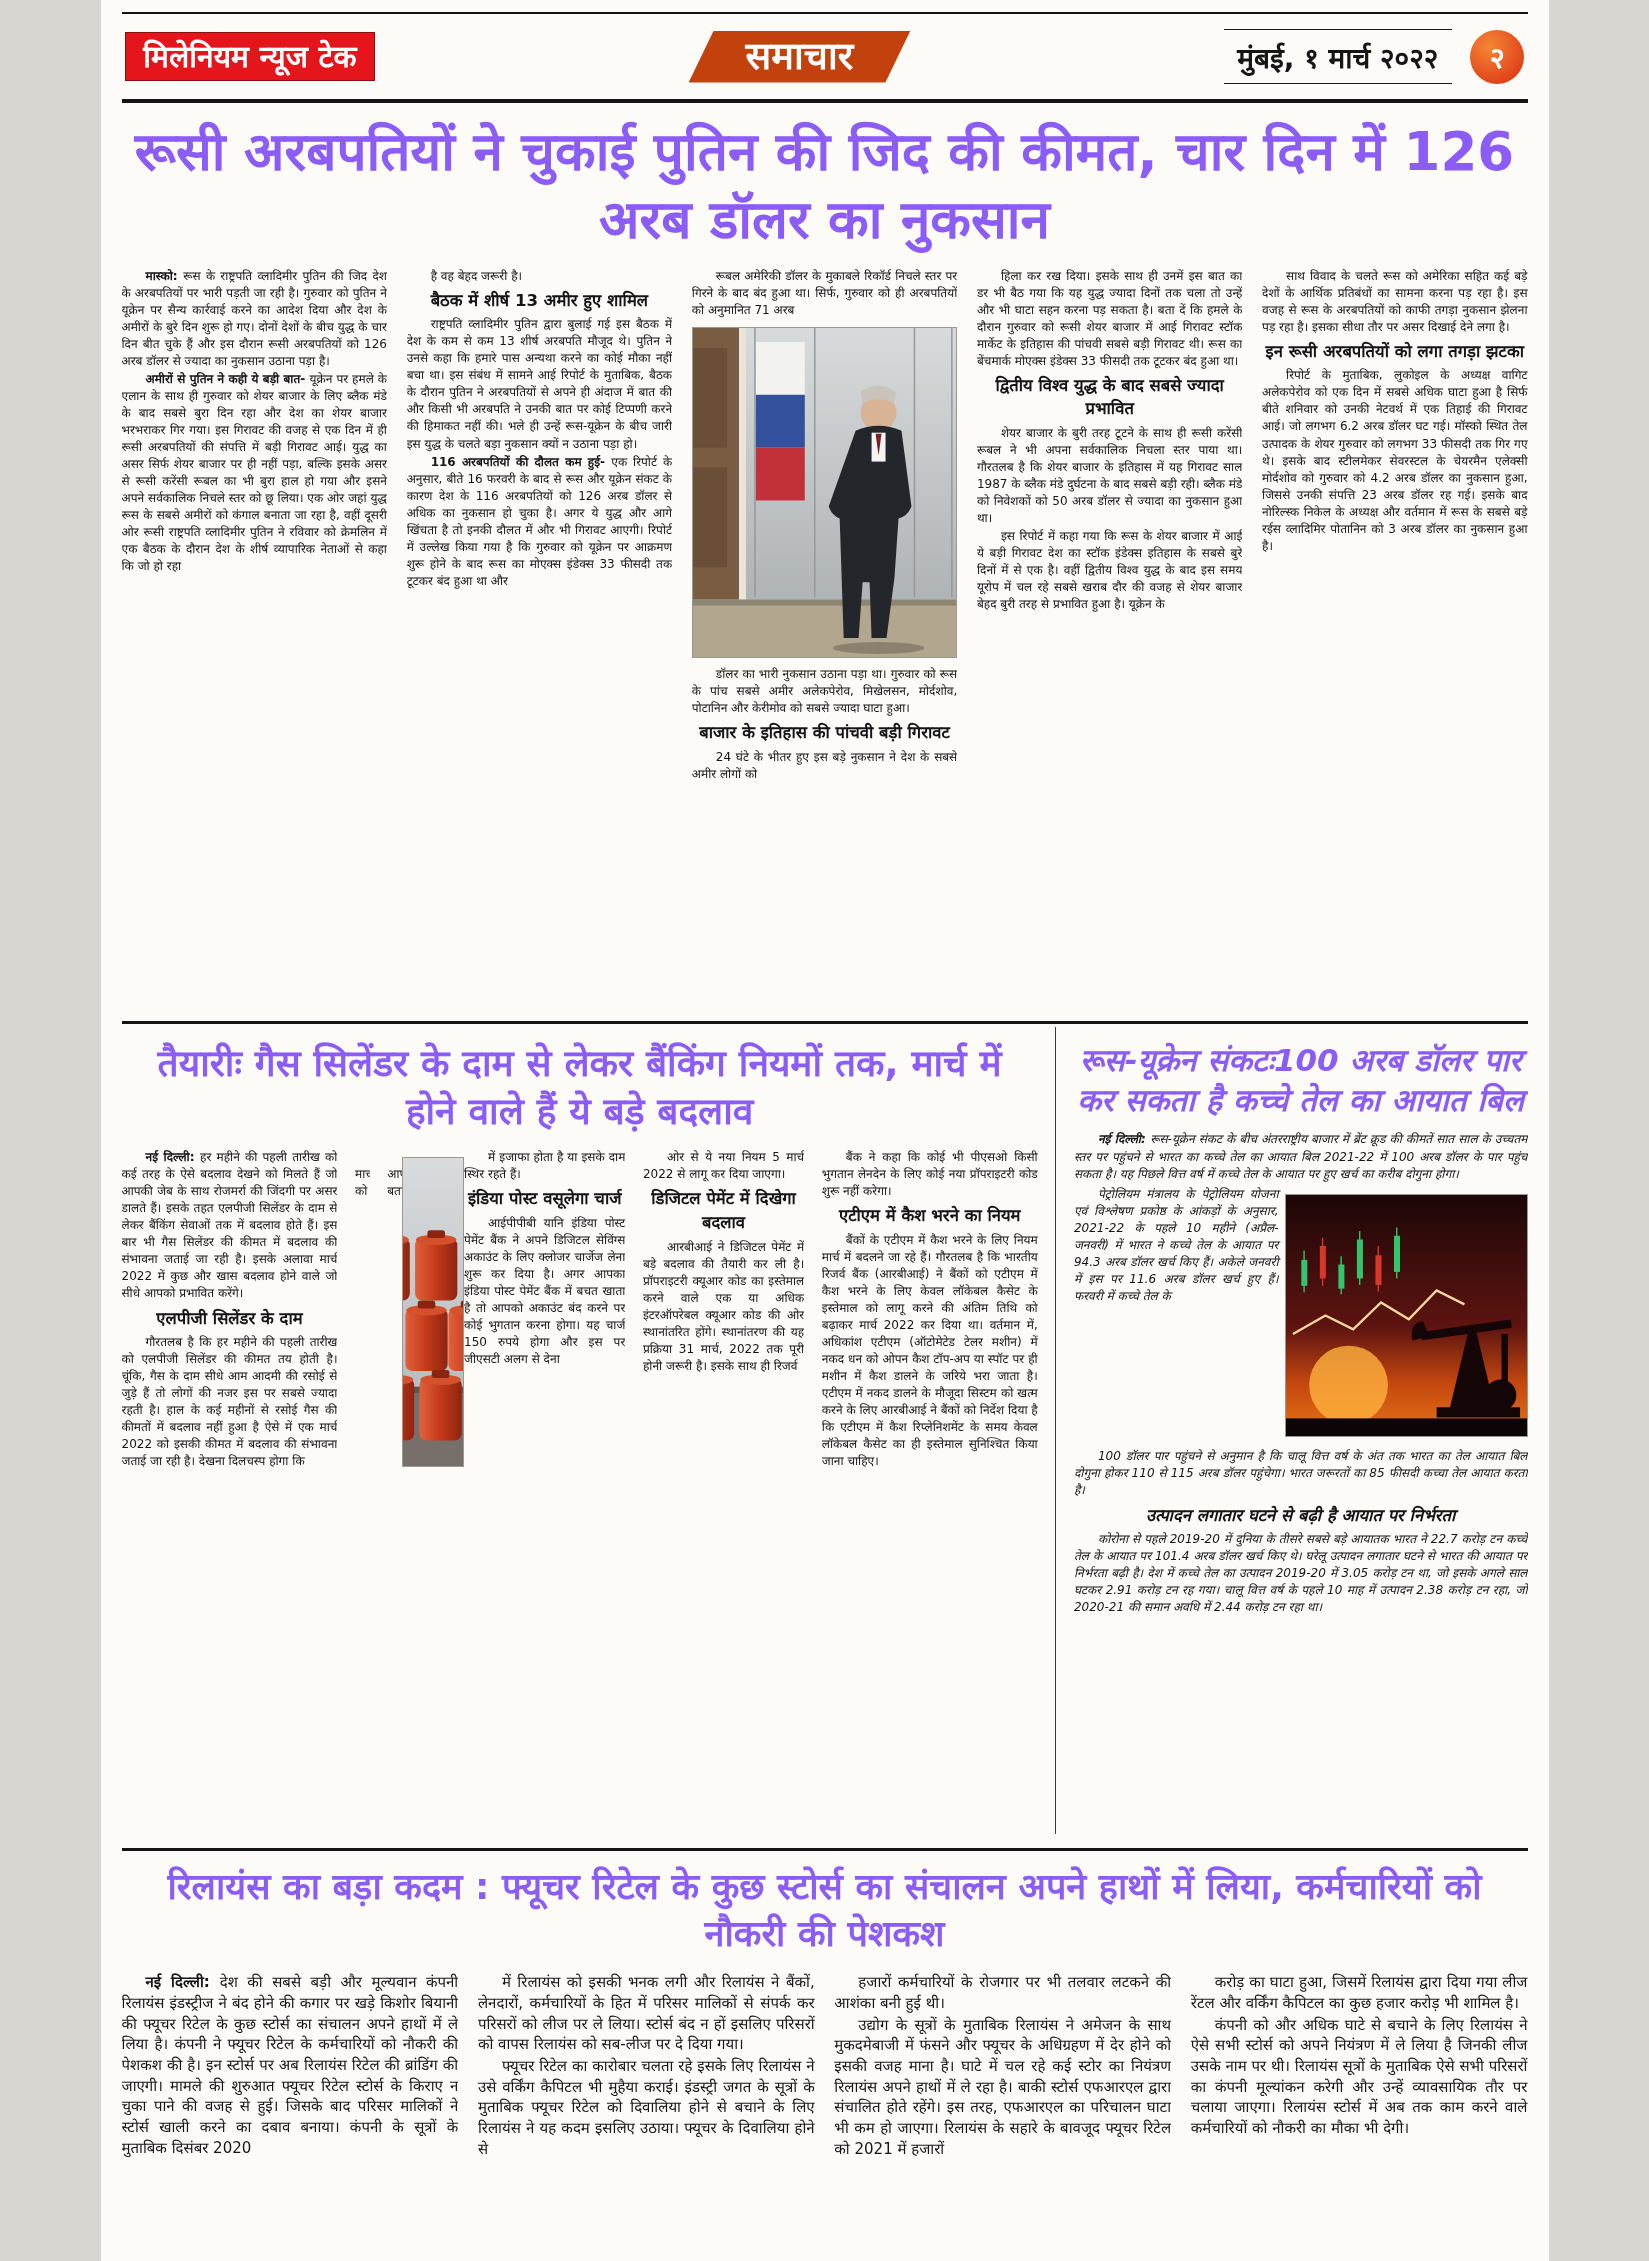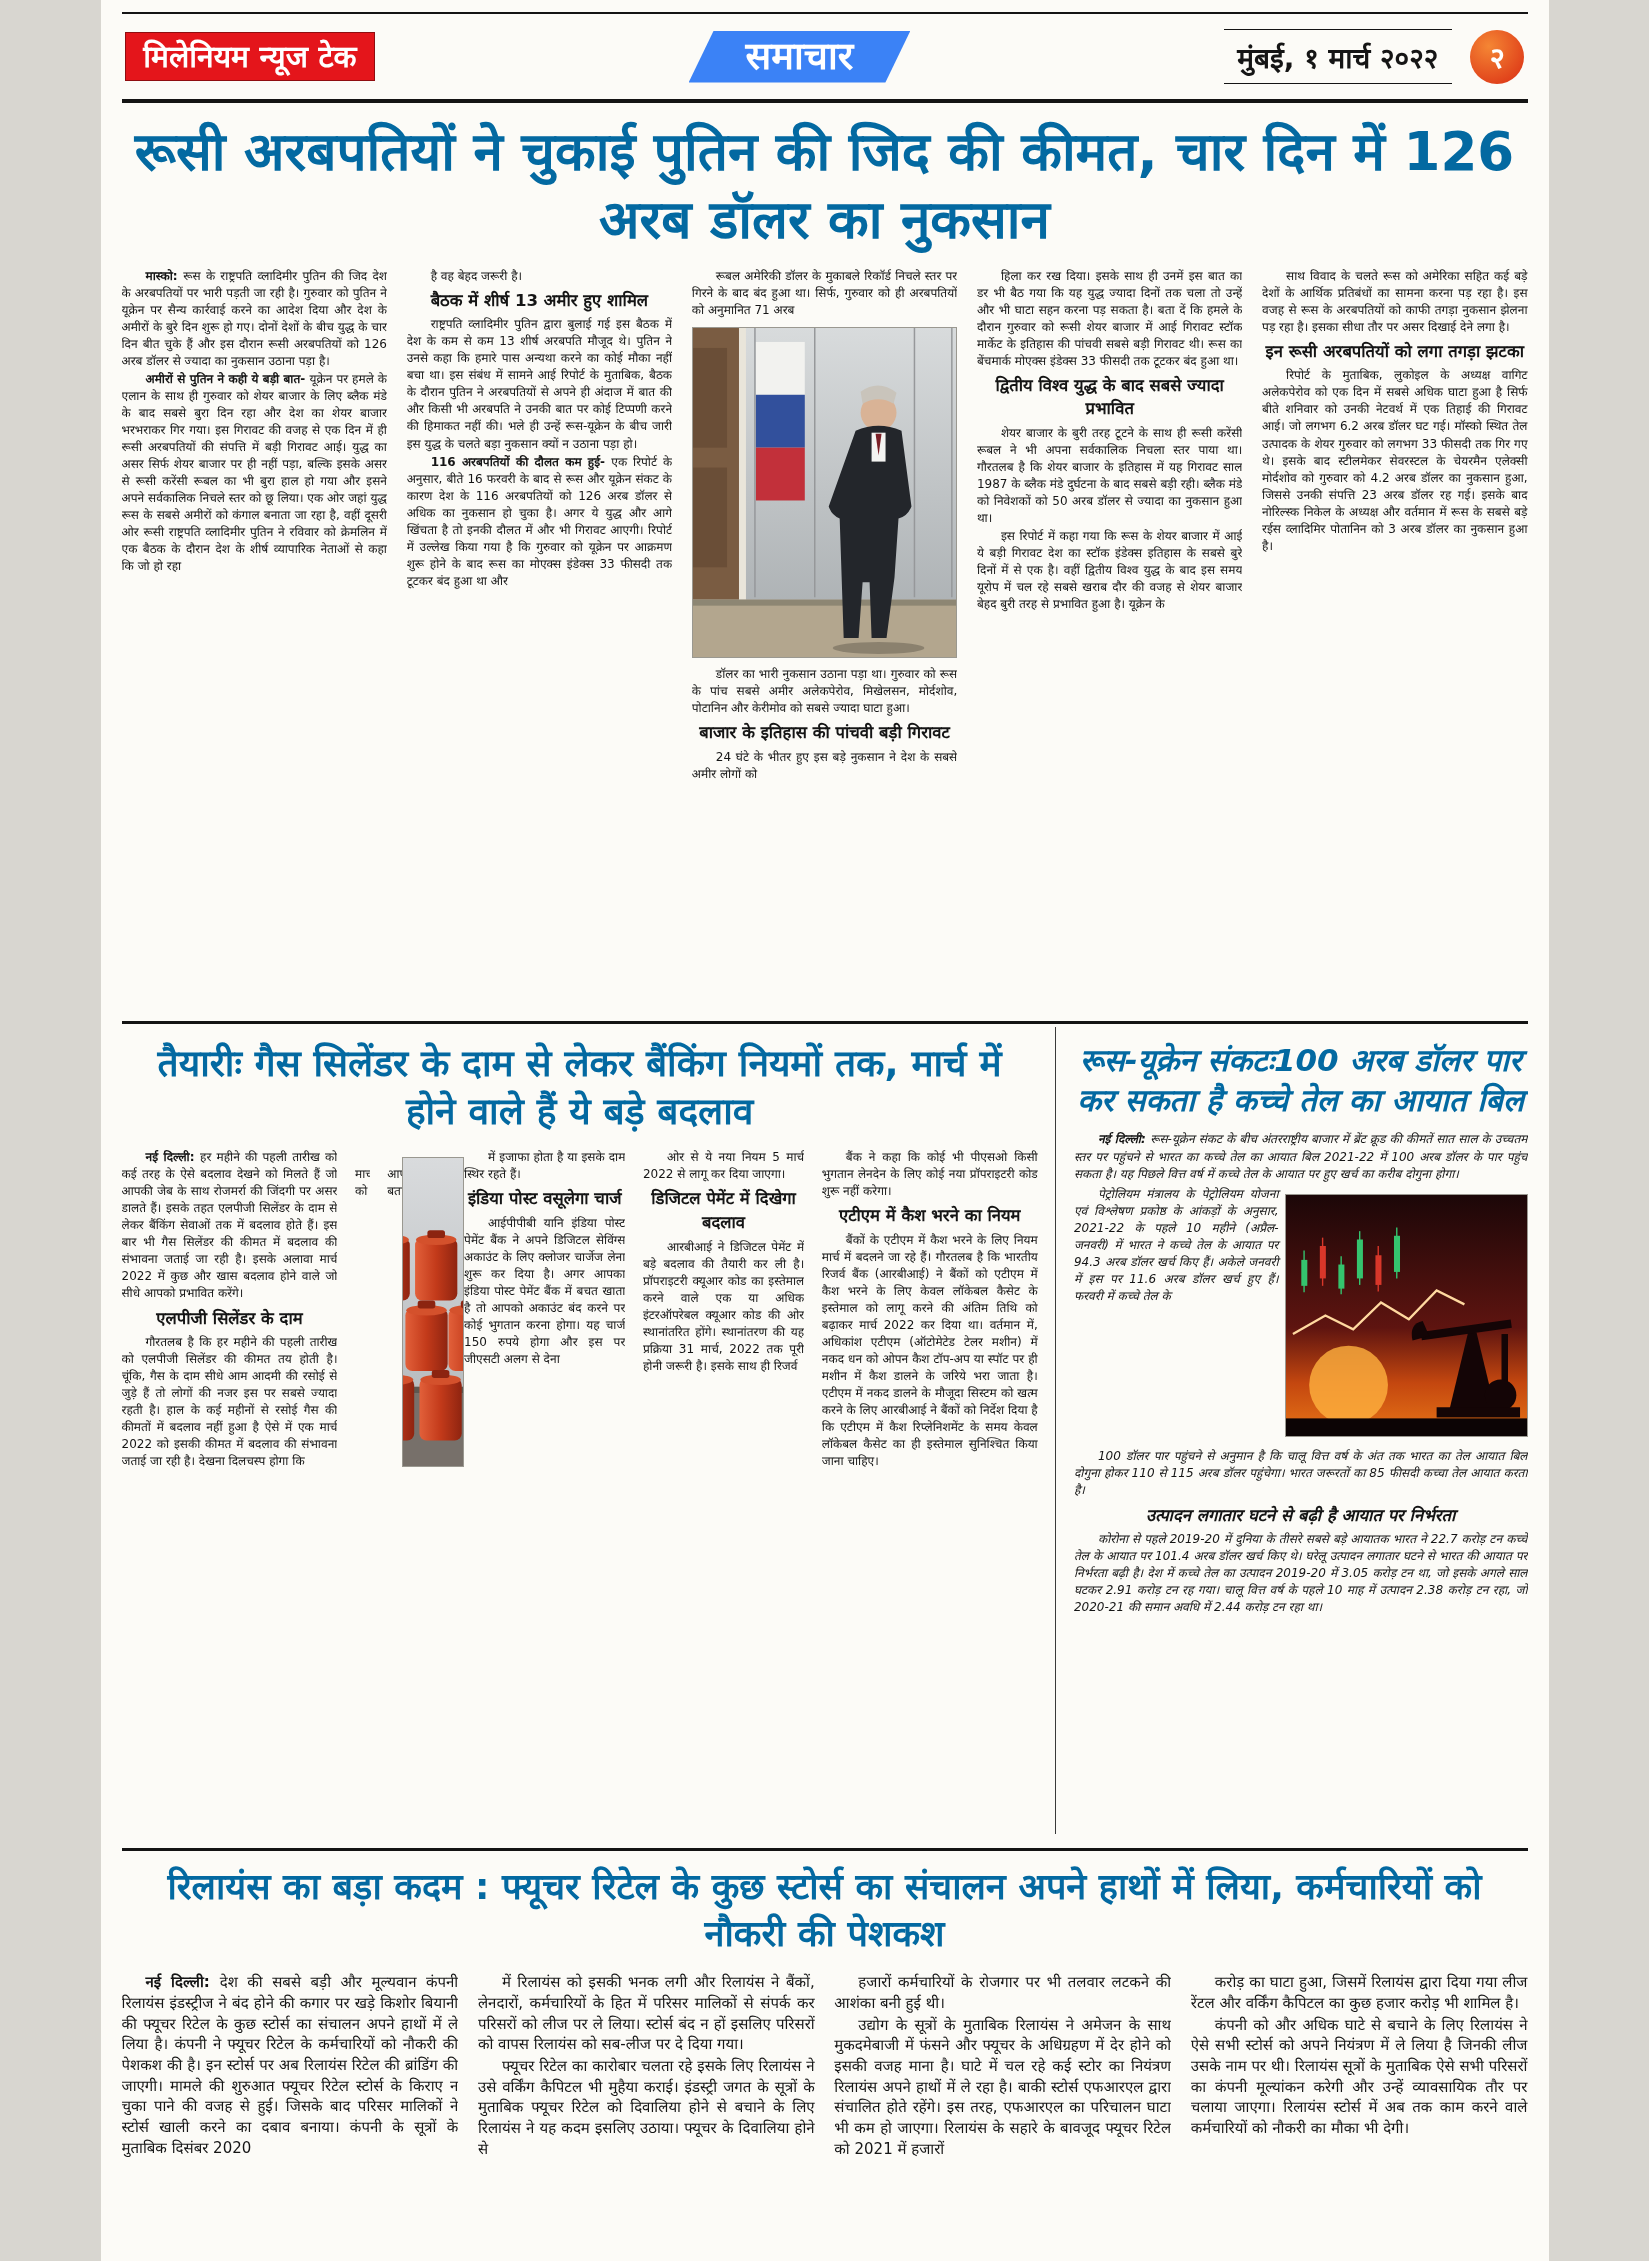--- a/index.html
+++ b/index.html
@@ -13,37 +13,37 @@
   .masthead {
     display:flex; align-items:center; gap:18.6px;
     border-top:2.1px solid #141414; border-bottom:4.7px solid #141414;
     padding:8.3px 3.1px;
   }
   .brand {
     background:#e4151b; color:#ffffff; font-weight:bold; font-size:30px;
     padding:7.2px 17.6px; line-height:1.1; white-space:nowrap; border:1px solid #8f0d10;
   }
   .ribbon {
-    background:#3b82f6; color:#ffffff; font-weight:bold; font-size:38px;
+    background:#c2410c; color:#ffffff; font-weight:bold; font-size:38px;
     padding:4.1px 57px; line-height:1.15; margin:8px auto;
     clip-path:polygon(25px 0, 100% 0, calc(100% - 25px) 100%, 0 100%);
   }
   .edition-date {
     font-size:28px; font-weight:bold; white-space:nowrap;
     border-top:1.6px solid #141414; border-bottom:1.6px solid #141414;
     padding:7.2px 13.5px;
   }
   .pagenum {
     width:54px; height:54px; border-radius:50%;
     background:radial-gradient(circle at 35% 30%, #f58634, #d92b12);
     color:#fff; font-size:29px; font-weight:bold;
     display:flex; align-items:center; justify-content:center; flex:0 0 auto;
   }
   
-  h1,h2 { font-weight:bold; color:#0369a1; }
+  h1,h2 { font-weight:bold; color:#8b5cf6; }
   .h-lead     { font-size:53px; line-height:1.28; text-align:center; margin:15.5px 10.3px 13.5px; }
   .h-gas      { font-size:37px;  line-height:1.3;  text-align:center; margin:12.4px 5.2px 13.5px; }
   .h-oil      { font-size:31px;  line-height:1.3;  text-align:center; margin:12.4px 0 11.4px; }
   .h-reliance { font-size:36px;  line-height:1.3;  text-align:center; margin:13.5px 31px 14.5px; }
   .cols { display:flex; gap:19.7px; }
   .col  { flex:1; min-width:0; overflow:hidden; }
   p { font-size:12px; line-height:1.42; text-align:justify; text-indent:24px; margin:0 0 1px; }
   p.subhead { text-indent:0; text-align:center; font-weight:bold; font-size:16.6px; margin:4.1px 0; }
   p strong { font-weight:bold; }
   

